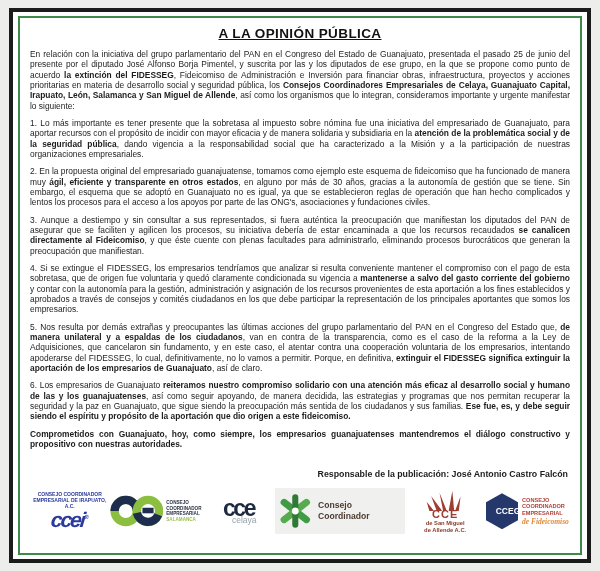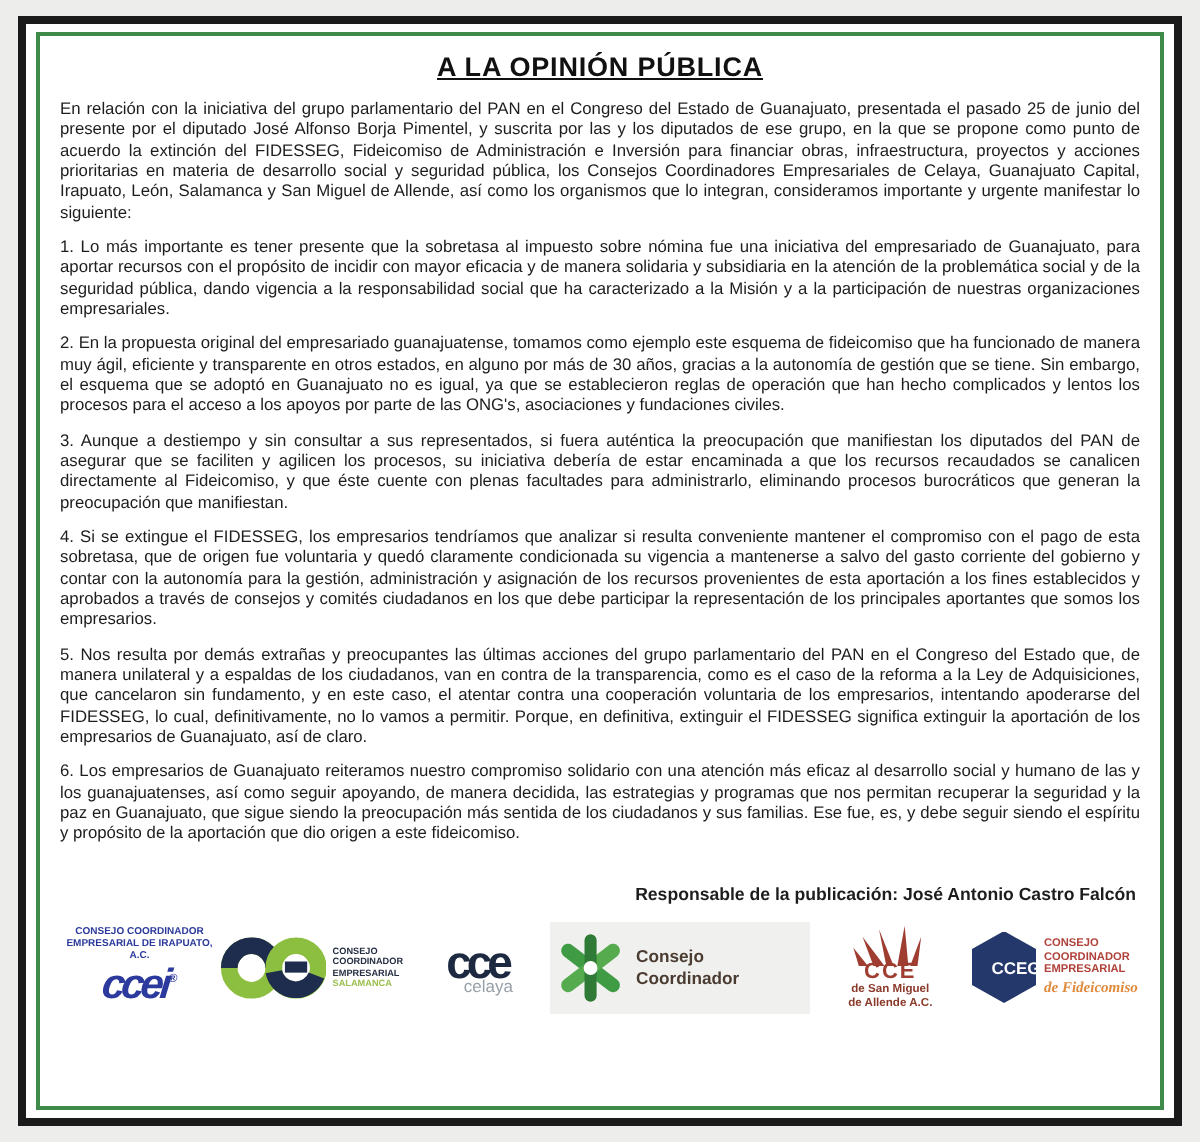--- a/index.html
+++ b/index.html
@@ -7,21 +7,21 @@
   body { font-family:"Liberation Sans", sans-serif; background:#ededeb; }
   .page { position:relative; width:544px; height:571px; background:#ededeb; }
   .black-frame { position:absolute; left:9px; top:8px; width:582px; height:555px;
                  border:4px solid #1b1b1b; background:#ffffff; }
   .green-frame { position:absolute; left:5px; top:4px; right:5px; bottom:4px;
                  border:2px solid #3e8a4b; padding:7px 10px 4px 10px; overflow:hidden; }
   h1.title { text-align:center; font-size:13.5px; font-weight:bold; letter-spacing:.4px;
              text-decoration:underline; color:#111; margin:1px 0 8px 0; }
   .body-text p { font-size:8.4px; line-height:1.23; text-align:justify; color:#1d1d1d;
                  margin:0 0 7px 0; }
-  .body-text b { font-weight:normal; }
+  .body-text b { font-weight:bold; }
   .responsible { text-align:right; font-size:8.8px; font-weight:bold; color:#1d1d1d;
                  margin:20px 2px 6px 0; }
   
   .logos { display:flex; align-items:center; justify-content:space-between; height:52px; }
   .logo { display:flex; align-items:center; justify-content:center; }
   
   .lg-irapuato { flex-direction:column; width:86px; }
   .lg-irapuato .hdr { font-size:5px; font-weight:bold; color:#2b3a9c; text-align:center; line-height:1.15; }
   .lg-irapuato .mark { font-size:21px; font-weight:bold; font-style:italic; color:#2b3a9c;
                        letter-spacing:-2px; line-height:1; transform:skewX(-6deg); }
@@ -61,20 +61,21 @@
       <h1 class="title">A LA OPINIÓN PÚBLICA</h1>
 
       <div class="body-text">
         <p><span>En relación con la iniciativa del grupo parlamentario del PAN en el Congreso del Estado de Guanajuato, presentada el pasado 25 de junio del presente por el diputado José Alfonso Borja Pimentel, y suscrita por las y los diputados de ese grupo, en la que se propone como punto de acuerdo </span><b>la extinción del FIDESSEG</b><span>, Fideicomiso de Administración e Inversión para financiar obras, infraestructura, proyectos y acciones prioritarias en materia de desarrollo social y seguridad pública, los </span><b>Consejos Coordinadores Empresariales de Celaya, Guanajuato Capital, Irapuato, León, Salamanca y San Miguel de Allende</b><span>, así como los organismos que lo integran, consideramos importante y urgente manifestar lo siguiente:</span></p>
         <p><span>1. Lo más importante es tener presente que la sobretasa al impuesto sobre nómina fue una iniciativa del empresariado de Guanajuato, para aportar recursos con el propósito de incidir con mayor eficacia y de manera solidaria y subsidiaria en la </span><b>atención de la problemática social y de la seguridad pública</b><span>, dando vigencia a la responsabilidad social que ha caracterizado a la Misión y a la participación de nuestras organizaciones empresariales.</span></p>
         <p><span>2. En la propuesta original del empresariado guanajuatense, tomamos como ejemplo este esquema de fideicomiso que ha funcionado de manera muy </span><b>ágil, eficiente y transparente en otros estados</b><span>, en alguno por más de 30 años, gracias a la autonomía de gestión que se tiene. Sin embargo, el esquema que se adoptó en Guanajuato no es igual, ya que se establecieron reglas de operación que han hecho complicados y lentos los procesos para el acceso a los apoyos por parte de las ONG's, asociaciones y fundaciones civiles.</span></p>
         <p><span>3. Aunque a destiempo y sin consultar a sus representados, si fuera auténtica la preocupación que manifiestan los diputados del PAN de asegurar que se faciliten y agilicen los procesos, su iniciativa debería de estar encaminada a que los recursos recaudados </span><b>se canalicen directamente al Fideicomiso</b><span>, y que éste cuente con plenas facultades para administrarlo, eliminando procesos burocráticos que generan la preocupación que manifiestan.</span></p>
         <p><span>4. Si se extingue el FIDESSEG, los empresarios tendríamos que analizar si resulta conveniente mantener el compromiso con el pago de esta sobretasa, que de origen fue voluntaria y quedó claramente condicionada su vigencia a </span><b>mantenerse a salvo del gasto corriente del gobierno</b><span> y contar con la autonomía para la gestión, administración y asignación de los recursos provenientes de esta aportación a los fines establecidos y aprobados a través de consejos y comités ciudadanos en los que debe participar la representación de los principales aportantes que somos los empresarios.</span></p>
         <p><span>5. Nos resulta por demás extrañas y preocupantes las últimas acciones del grupo parlamentario del PAN en el Congreso del Estado que, </span><b>de manera unilateral y a espaldas de los ciudadanos</b><span>, van en contra de la transparencia, como es el caso de la reforma a la Ley de Adquisiciones, que cancelaron sin fundamento, y en este caso, el atentar contra una cooperación voluntaria de los empresarios, intentando apoderarse del FIDESSEG, lo cual, definitivamente, no lo vamos a permitir. Porque, en definitiva, </span><b>extinguir el FIDESSEG significa extinguir la aportación de los empresarios de Guanajuato</b><span>, así de claro.</span></p>
         <p><span>6. Los empresarios de Guanajuato </span><b>reiteramos nuestro compromiso solidario con una atención más eficaz al desarrollo social y humano de las y los guanajuatenses</b><span>, así como seguir apoyando, de manera decidida, las estrategias y programas que nos permitan recuperar la seguridad y la paz en Guanajuato, que sigue siendo la preocupación más sentida de los ciudadanos y sus familias. </span><b>Ese fue, es, y debe seguir siendo el espíritu y propósito de la aportación que dio origen a este fideicomiso.</b></p>
+        <p><b>Comprometidos con Guanajuato, hoy, como siempre, los empresarios guanajuatenses mantendremos el diálogo constructivo y propositivo con nuestras autoridades.</b></p>
       </div>
 
       <div class="responsible">Responsable de la publicación: José Antonio Castro Falcón</div>
 
       <div class="logos">
 
         <div class="logo lg-irapuato">
           <div class="hdr">CONSEJO COORDINADOR</div>
           <div class="hdr">EMPRESARIAL DE IRAPUATO, A.C.</div>
           <div class="mark"><span>ccei</span><sup>®</sup></div>

